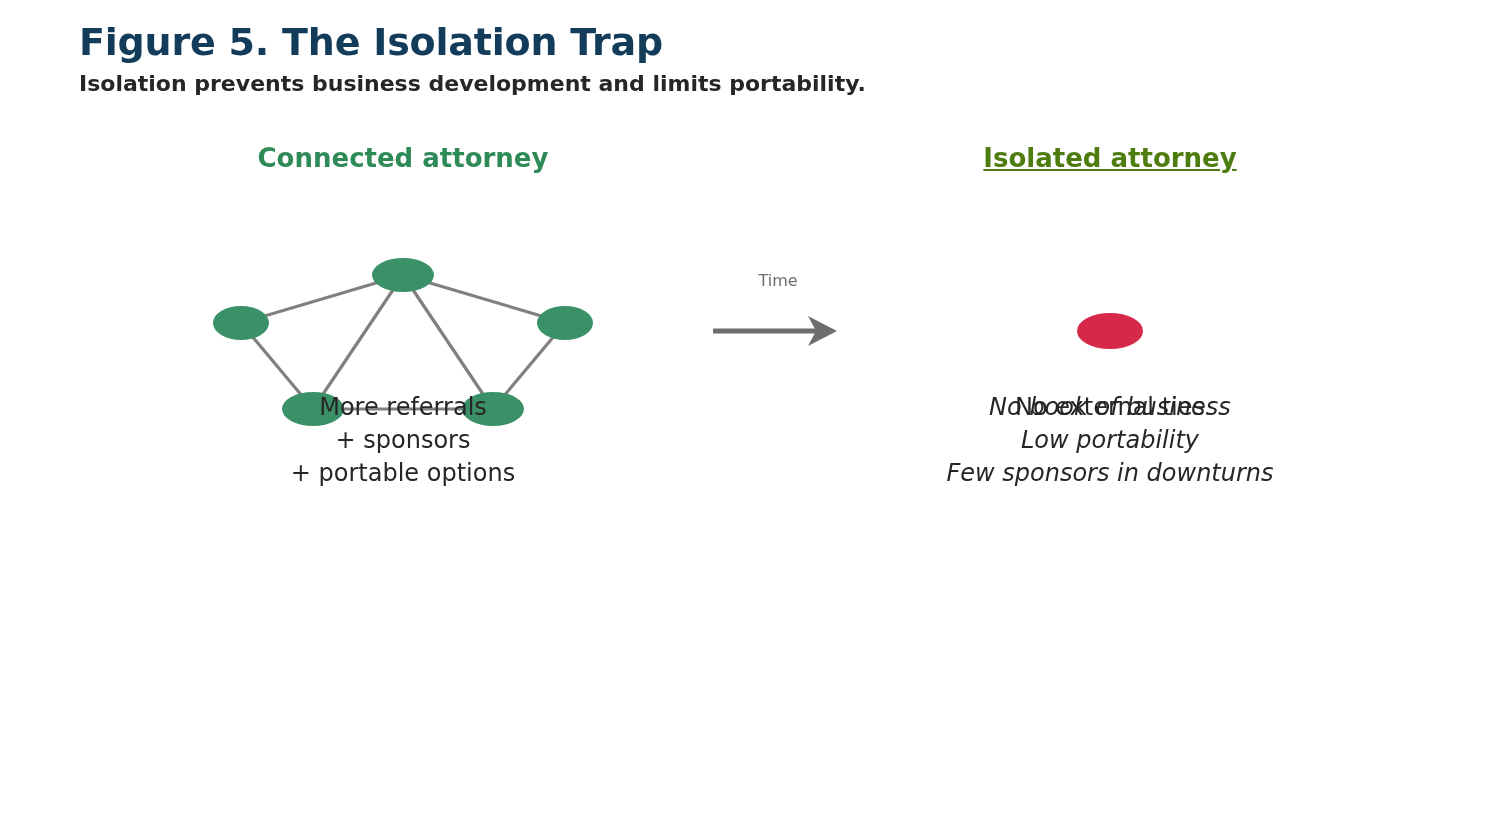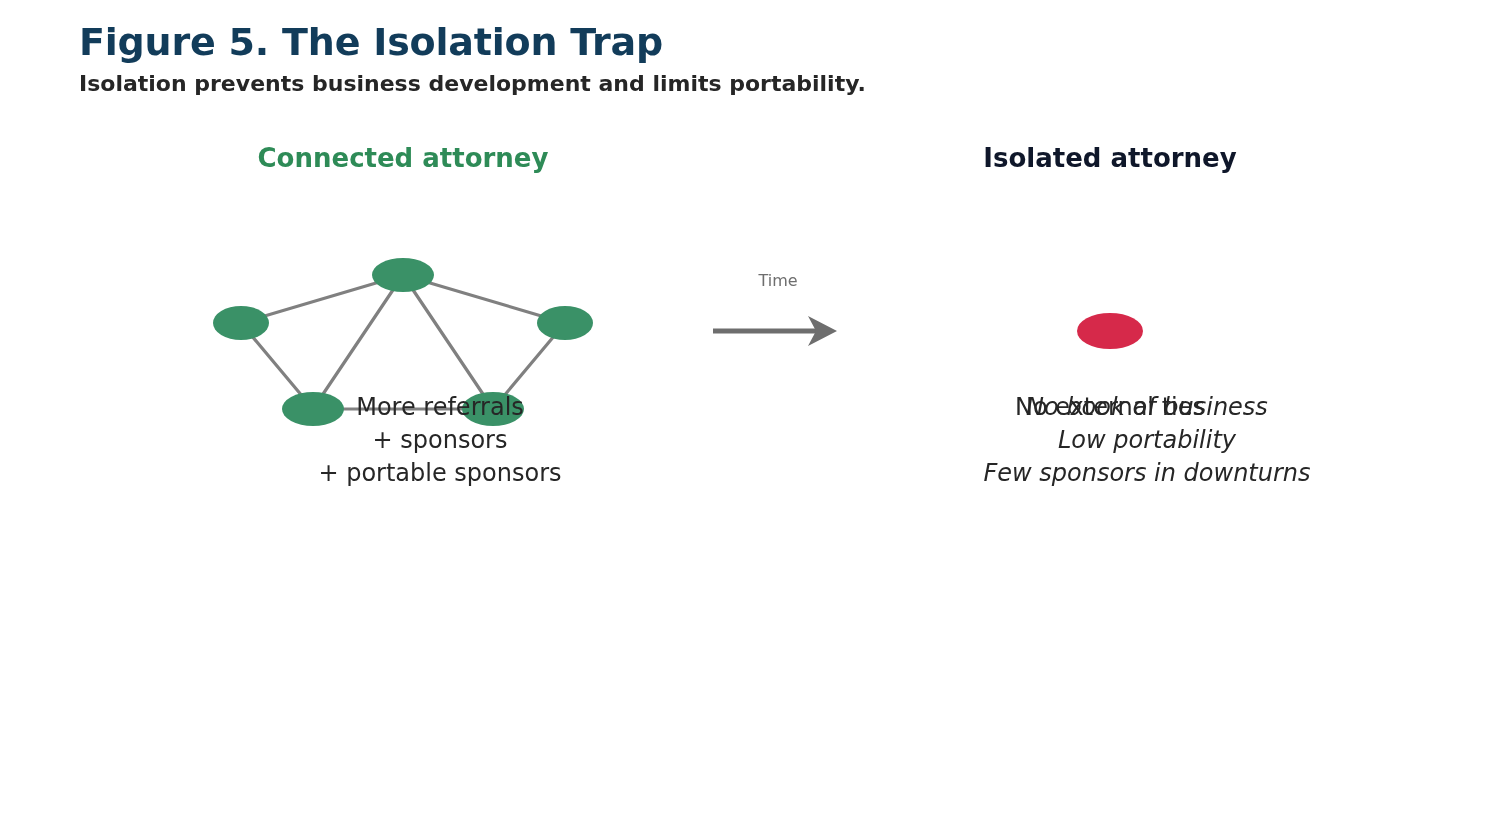--- a/index.html
+++ b/index.html
@@ -54,21 +54,22 @@
     text-align: left;
   }
   #panel-heading-connected {
     left: 403px;
     top: 143px;
     color: #2e8b57;
   }
   #panel-heading-isolated {
     left: 1110px;
     top: 143px;
-    color: #0f172a;
+    color: #4d7c0f;
+    text-decoration: underline;
   }
 
   
   #network-svg {
     position: absolute;
     left: 0;
     top: 0;
     width: 1512px;
     height: 840px;
     overflow: visible;
@@ -87,21 +88,20 @@
 
   
   .caption-block {
     position: absolute;
     transform: translateX(-50%);
     text-align: center;
     font-size: 24px;
     line-height: 33px;
     color: #262626;
     white-space: nowrap;
-    margin-left: 37px;
   }
   #caption-connected {
     left: 403px;
     top: 391px;
   }
   #caption-isolated {
     left: 1110px;
     top: 391px;
     font-style: italic;
   }
@@ -162,21 +162,21 @@
     </g>
   </svg>
 
   <div id="time-label">Time</div>
 
   <div id="isolated-node-label">No external ties</div>
 
   <div class="caption-block" id="caption-connected">
     <div>More referrals</div>
     <div>+ sponsors</div>
-    <div>+ portable sponsors</div>
+    <div>+ portable options</div>
   </div>
 
   <div class="caption-block" id="caption-isolated">
     <div>No book of business</div>
     <div>Low portability</div>
     <div>Few sponsors in downturns</div>
   </div>
 
 </div>
 

